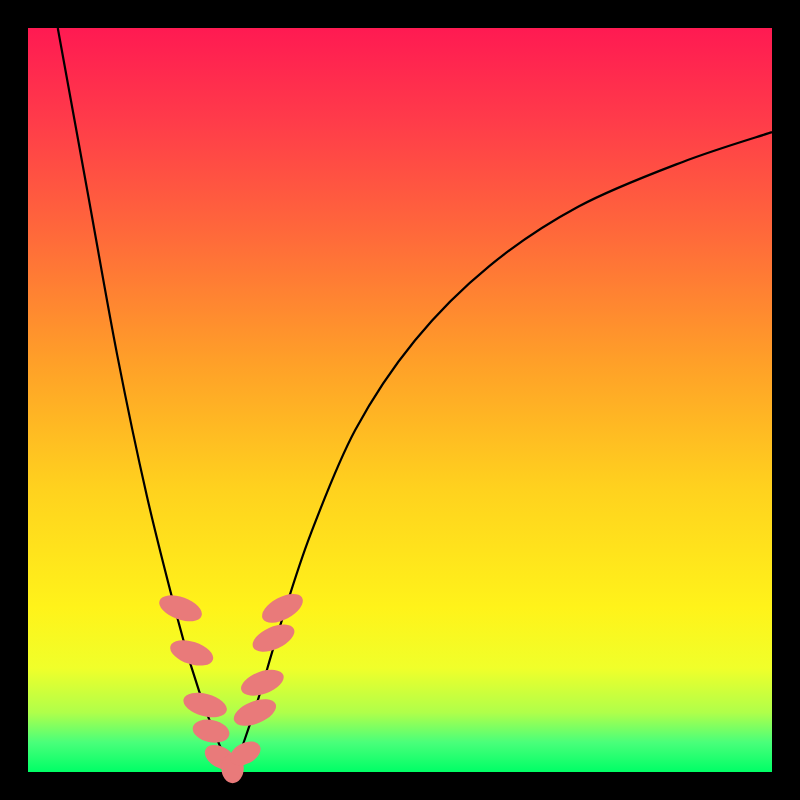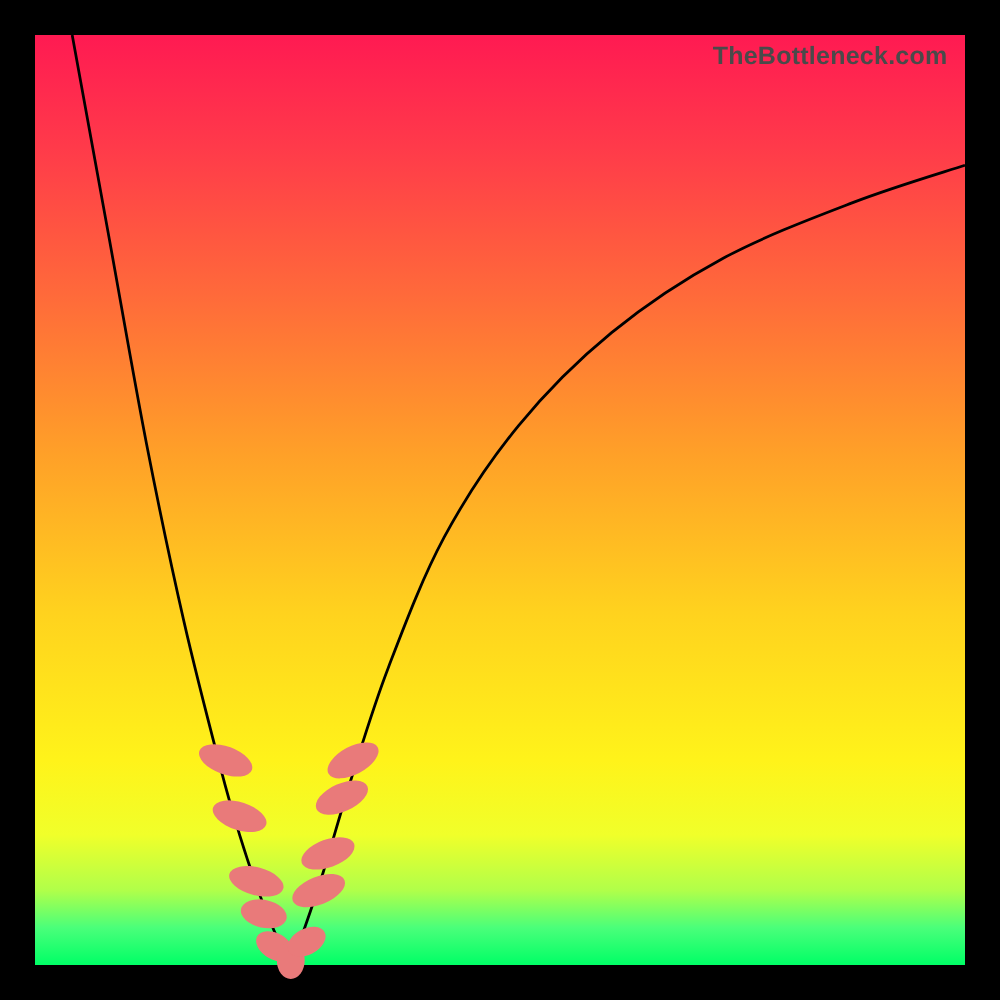--- a/index.html
+++ b/index.html
@@ -52,21 +52,20 @@
   .bead {
     fill: #e97a7a;
     stroke: none;
   }
 </style>
 </head>
 <body>
 
 <div class="frame">
   <div class="plot-area">
-    <div class="watermark">TheBottleneck.com</div>
     <svg class="curves" viewBox="0 0 744 744">
       <g id="curve-group">
           <path d="M 29.76 0 C 34.72 27.27999999999999, 49.6 109.11999999999995, 59.52 163.67999999999995 C 69.44 218.23999999999995, 79.36 276.5199999999999, 89.28 327.35999999999996 C 99.2 378.2, 109.12 425.32000000000005, 119.04 468.72 C 128.96 512.12, 141.36 559.24, 148.8 587.76 C 156.24 616.28, 158.72 623.72, 163.68 639.84 C 168.64000000000001 655.96, 173.6 670.84, 178.56 684.48 C 183.52 698.12, 189.72 713, 193.44 721.68 C 197.16 730.3599999999999, 199.02 732.8399999999999, 200.88000000000002 736.56 C 202.74000000000004 740.28, 203.98000000000002 742.76, 204.60000000000002 744" class="curve-path"></path>
           <path d="M 204.60000000000002 744 C 206.46 739.04, 211.42 726.64, 215.76 714.24 C 220.1 701.84, 224.44 689.44, 230.64 669.6 C 236.83999999999997 649.76, 244.28 622.48, 252.96 595.2 C 261.64 567.9200000000001, 270.32000000000005 538.16, 282.72 505.91999999999996 C 295.12 473.67999999999995, 310 434, 327.36 401.76 C 344.72 369.52, 364.56 339.76, 386.88 312.48 C 409.2 285.20000000000005, 434 260.4, 461.28 238.07999999999998 C 488.55999999999995 215.75999999999996, 518.3199999999999 195.91999999999993, 550.56 178.55999999999995 C 582.8 161.19999999999996, 622.48 146.32000000000008, 654.72 133.92000000000007 C 686.96 121.52000000000008, 729.12 109.11999999999999, 744 104.15999999999997" class="curve-path"></path>
         </g>
       <g id="bead-group">
           <ellipse cx="152.51999999999998" cy="580.3199999999999" rx="11.16" ry="22.32" transform="rotate(-70 152.51999999999998 580.3199999999999)" class="bead"></ellipse>
           <ellipse cx="163.68" cy="624.96" rx="11.16" ry="22.32" transform="rotate(-72 163.68 624.96)" class="bead"></ellipse>
           <ellipse cx="177.072" cy="677.04" rx="11.16" ry="22.32" transform="rotate(-75 177.072 677.04)" class="bead"></ellipse>
           <ellipse cx="183.02400000000003" cy="703.08" rx="11.16" ry="18.6" transform="rotate(-78 183.02400000000003 703.08)" class="bead"></ellipse>

